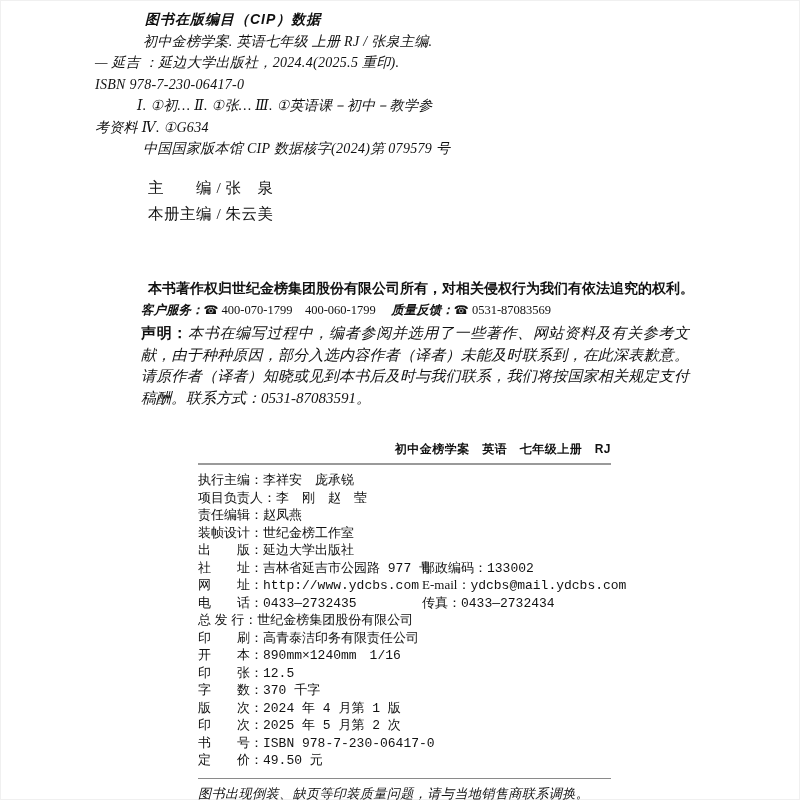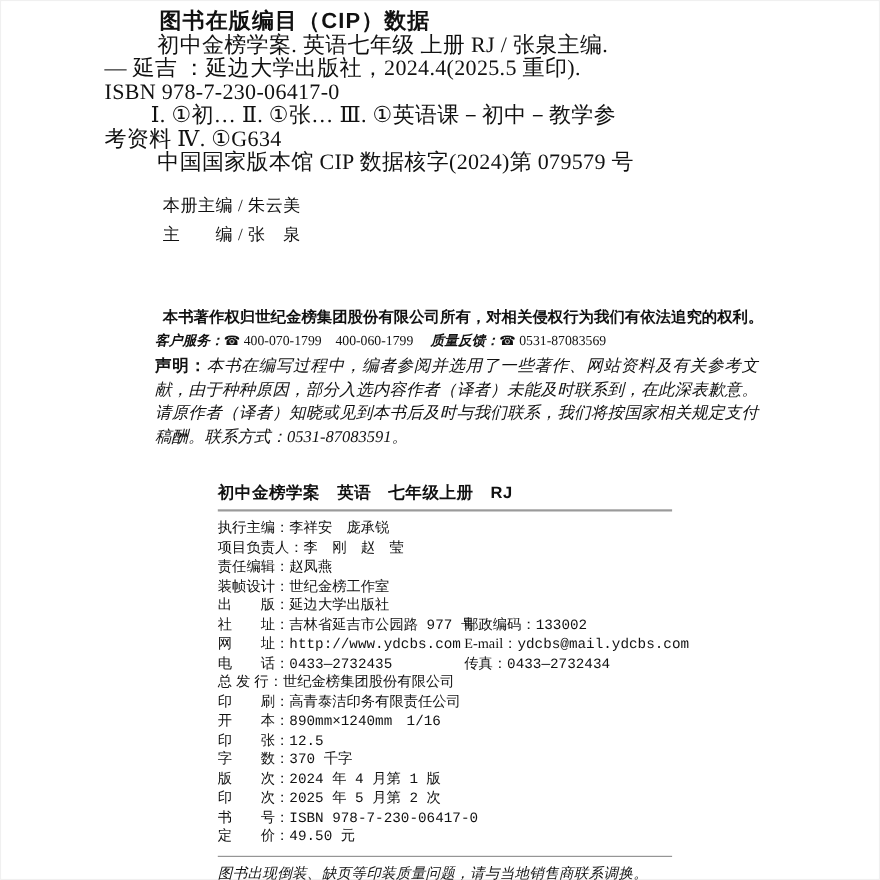--- a/index.html
+++ b/index.html
@@ -9,21 +9,21 @@
     color:#111;
     font-family:"Liberation Serif","DejaVu Serif",serif;
     position:relative;
     overflow:hidden;
   }
   .page { position:absolute; inset:0; background:#fff; border:1px solid #f0f0f0; }
 
   
   .cip-block {
     position:absolute; left:92px; top:8px; width:540px;
-    font-size:20px; line-height:21.5px; letter-spacing:0.3px;
+    font-size:14px; line-height:21.5px; letter-spacing:0.3px;font-style:italic;
   }
   .cip-heading {
     font-family:"Liberation Sans","DejaVu Sans",sans-serif;
     font-weight:bold; padding-left:52px; letter-spacing:1px;
   }
   .cip-indent1 { padding-left:50px; }
   .cip-indent2 { padding-left:44px; }
   .cip-indent0 { padding-left:2px; }
 
   
@@ -51,21 +51,21 @@
   }
   .statement .stmt-label {
     font-family:"Liberation Sans","DejaVu Sans",sans-serif;
     font-weight:bold; font-style:normal;
   }
 
   
   .colophon { position:absolute; left:197px; top:438px; width:413px; }
   .colophon-title {
     font-family:"Liberation Sans","DejaVu Sans",sans-serif;
-    font-weight:bold; font-size:15px; text-align:left;
+    font-weight:bold; font-size:12px; text-align:right;
     letter-spacing:0.5px; line-height:20px;
   }
   .colophon-divider { border:none; border-top:2px solid #9a9a9a; margin-top:4px; }
   .colophon-rows { margin-top:6px; }
   .crow { position:relative; height:17.5px; line-height:17.5px; font-size:13px; white-space:nowrap; }
   .cl {
     font-family:"Liberation Sans","DejaVu Sans",sans-serif;
     font-weight:normal;
   }
   .cl.roman { font-family:"Liberation Serif","DejaVu Serif",serif; font-weight:normal; }
@@ -85,22 +85,22 @@
     <div class="cip-heading">图书在版编目（CIP）数据</div>
     <div class="cip-indent1">初中金榜学案. 英语七年级 上册 RJ / 张泉主编.</div>
     <div class="cip-indent0">— 延吉 ：延边大学出版社，2024.4(2025.5 重印).</div>
     <div class="cip-indent0">ISBN 978-7-230-06417-0</div>
     <div class="cip-indent2">Ⅰ. ①初… Ⅱ. ①张… Ⅲ. ①英语课－初中－教学参</div>
     <div class="cip-indent0">考资料 Ⅳ. ①G634</div>
     <div class="cip-indent1">中国国家版本馆 CIP 数据核字(2024)第 079579 号</div>
   </div>
 
   <div class="editors-block">
+    <div>主　　编 / 张　泉</div>
     <div>本册主编 / 朱云美</div>
-    <div>主　　编 / 张　泉</div>
   </div>
 
   <div class="notice-block">
     <div class="copyright-line">本书著作权归世纪金榜集团股份有限公司所有，对相关侵权行为我们有依法追究的权利。</div>
     <div class="service-line">
       <span class="kai">客户服务：</span><span class="phone-ico">☎</span>
       <span>400-070-1799　400-060-1799</span>　
       <span class="kai">质量反馈：</span><span class="phone-ico">☎</span>
       <span>0531-87083569</span>
     </div>

